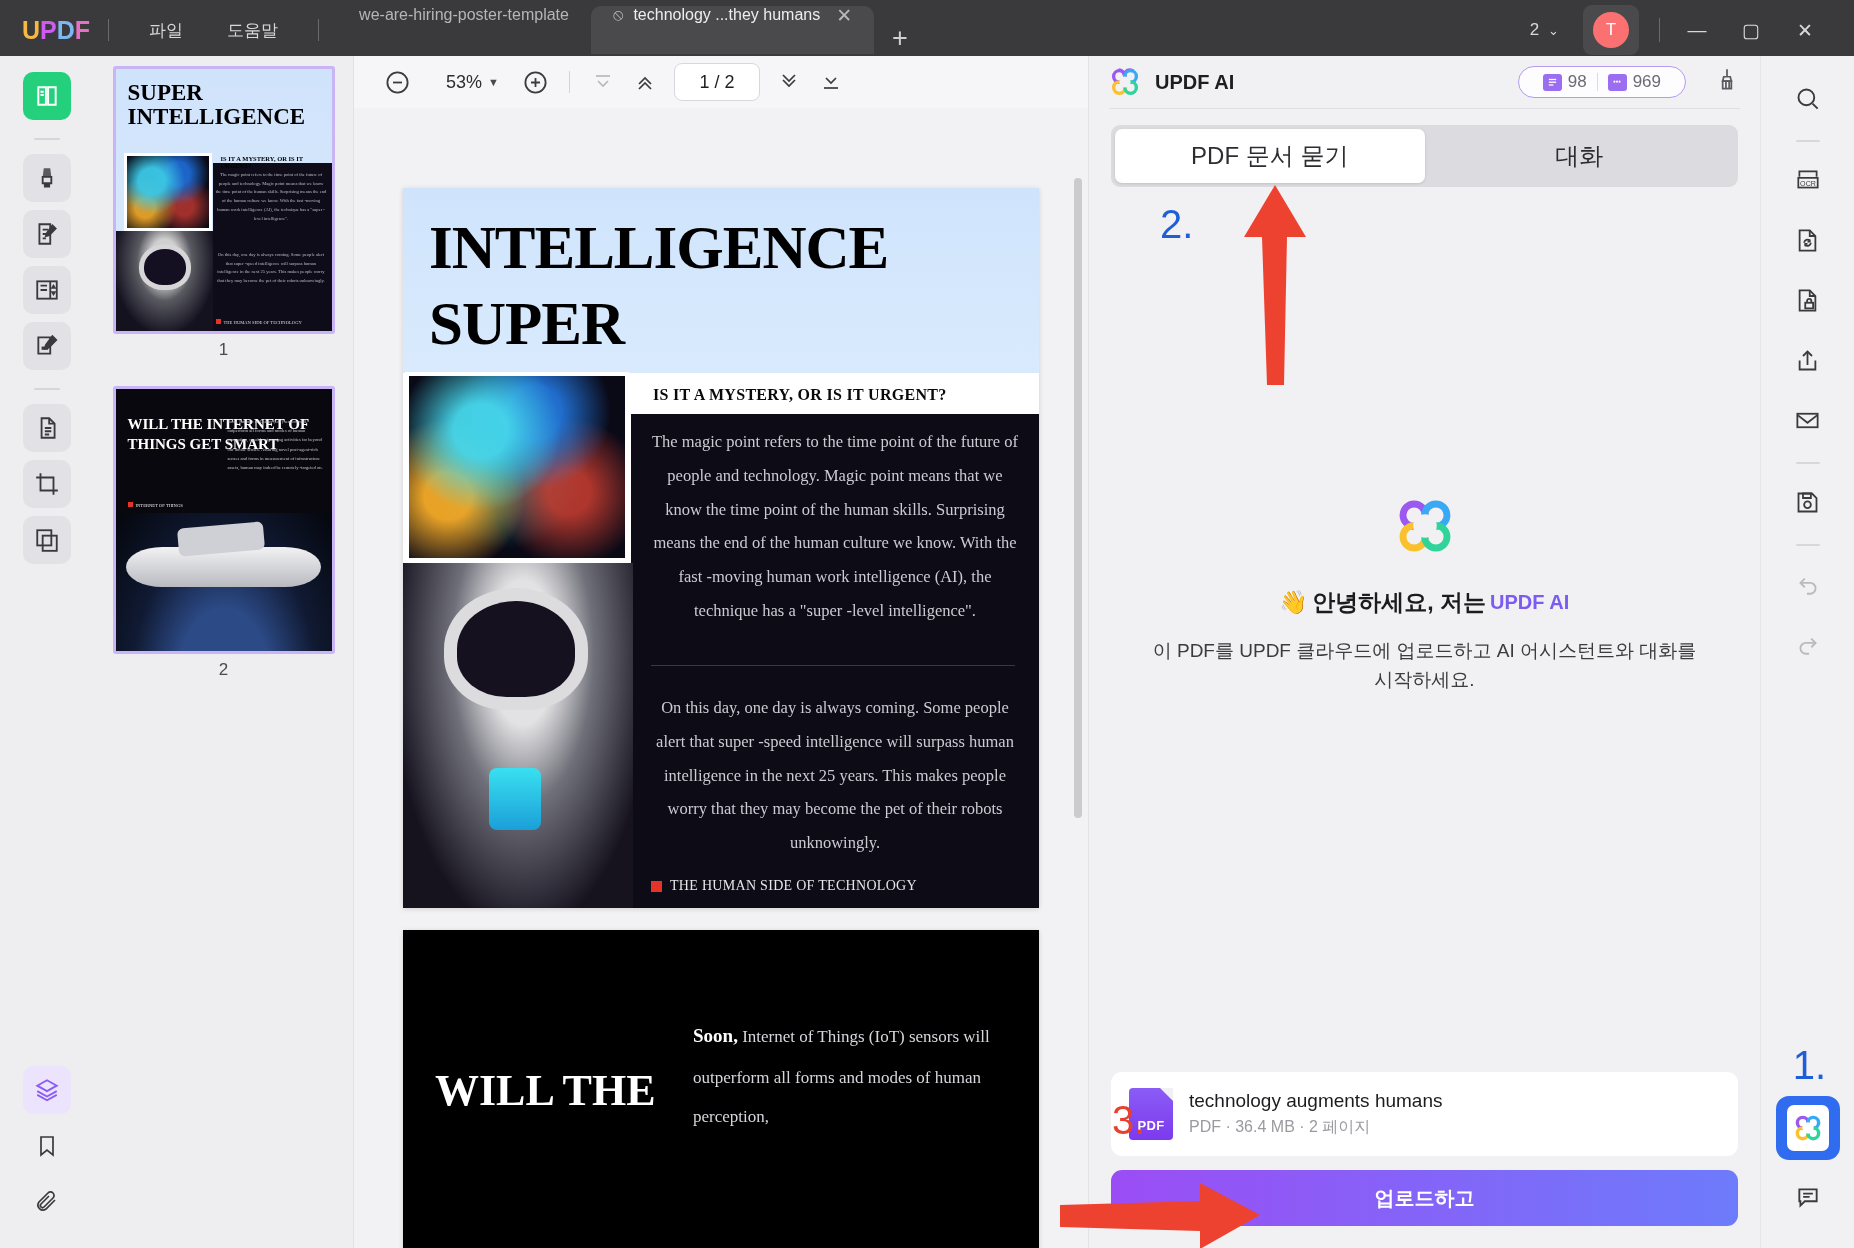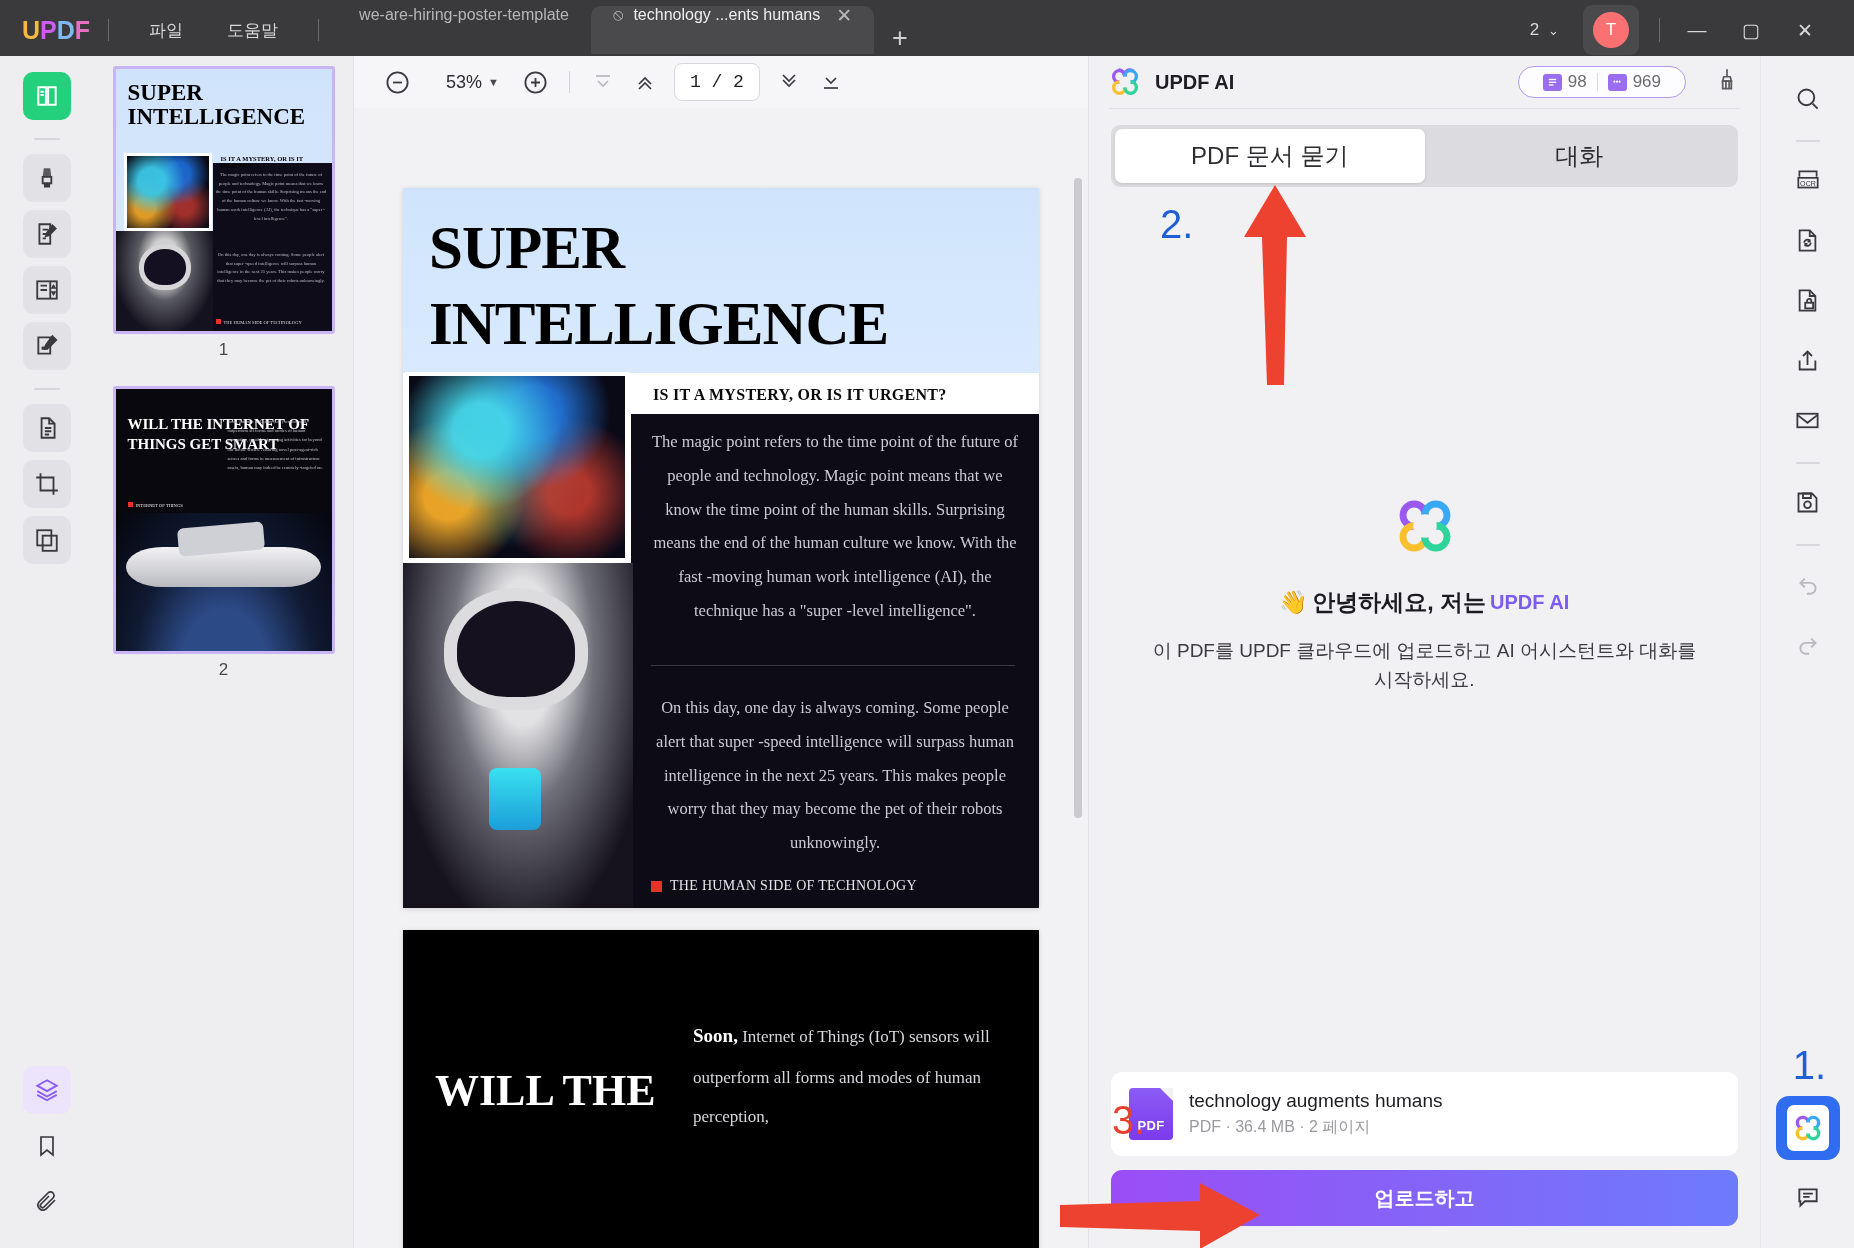--- a/index.html
+++ b/index.html
@@ -137,21 +137,21 @@
     height: 52px; display:flex; align-items:center; gap:0; padding-left: 22px;
     background:#f6f5f8; flex-shrink:0;
   }
   .tb-icon { width:42px;height:42px;display:flex;align-items:center;justify-content:center;color:#3c3c40; }
   .tb-icon.dim { color:#b8b8bd; }
   .zoomval { font-size:18px;color:#2e2e32;width:64px;text-align:right; }
   .caret { font-size:11px;color:#4a4a4e;padding:0 16px 0 6px; }
   .tb-sep { width:1px;height:22px;background:#d5d4d9;margin:0 12px; }
   .pagebox {
     border:1px solid #d8d7dc;border-radius:8px;background:#fff;height:38px;min-width:86px;
-    display:flex;align-items:center;justify-content:center;font-size:18px;color:#1f1f22; margin:0 8px;font-family:Liberation Mono, monospace;
+    display:flex;align-items:center;justify-content:center;font-size:18px;color:#1f1f22; margin:0 8px;
   }
   .docarea { flex:1; overflow:hidden; position:relative; background:#f2f1f4; }
   .page {
     position:absolute; left:50%; transform:translateX(-50%); width:636px; background:#fff;
     box-shadow:0 1px 5px rgba(0,0,0,.14);
   }
   .page1 { top:80px; height:720px; }
   .page2 { top:822px; height:400px; }
 
   .p1-top { height:185px;background:linear-gradient(180deg,#cfe4fc,#d9eafd);position:relative; }
@@ -288,21 +288,21 @@
     </div>
     <div class="tb-divider"></div>
     <div class="menu-item">파일</div>
     <div class="menu-item">도움말</div>
     <div class="tb-divider"></div>
     <div class="tab inactive">
       <span>we-are-hiring-poster-template</span>
     </div>
     <div class="tab active">
       <span style="color:#b9b9bd;font-size:16px;">⦸</span>
-      <span>technology ...ents humans</span>
+      <span>technology ...they humans</span>
       <span class="tab-close">✕</span>
     </div>
     <div class="newtab">+</div>
   </div>
   <div class="tb-right">
     <div class="pagecount">
       <span>2</span>
       <span style="font-size:13px;">⌄</span>
     </div>
     <div class="avatar-wrap">
@@ -471,22 +471,22 @@
             <path d="M5 18h14"></path>
           </svg>
       </div>
     </div>
 
     <div class="docarea">
 
       <div class="page page1">
         <div class="p1-top">
           <div class="p1-title">
+            <div>INTELLIGENCE</div>
             <div>SUPER</div>
-            <div>INTELLIGENCE</div>
           </div>
         </div>
         <div class="p1-sub">IS IT A MYSTERY, OR IS IT URGENT?</div>
         <div class="p1-band">
           <div class="p1-dark"></div>
           <div class="p1-img"></div>
           <div class="p1-robot">
             <div class="visor"></div>
             <div class="chest"></div>
           </div>

